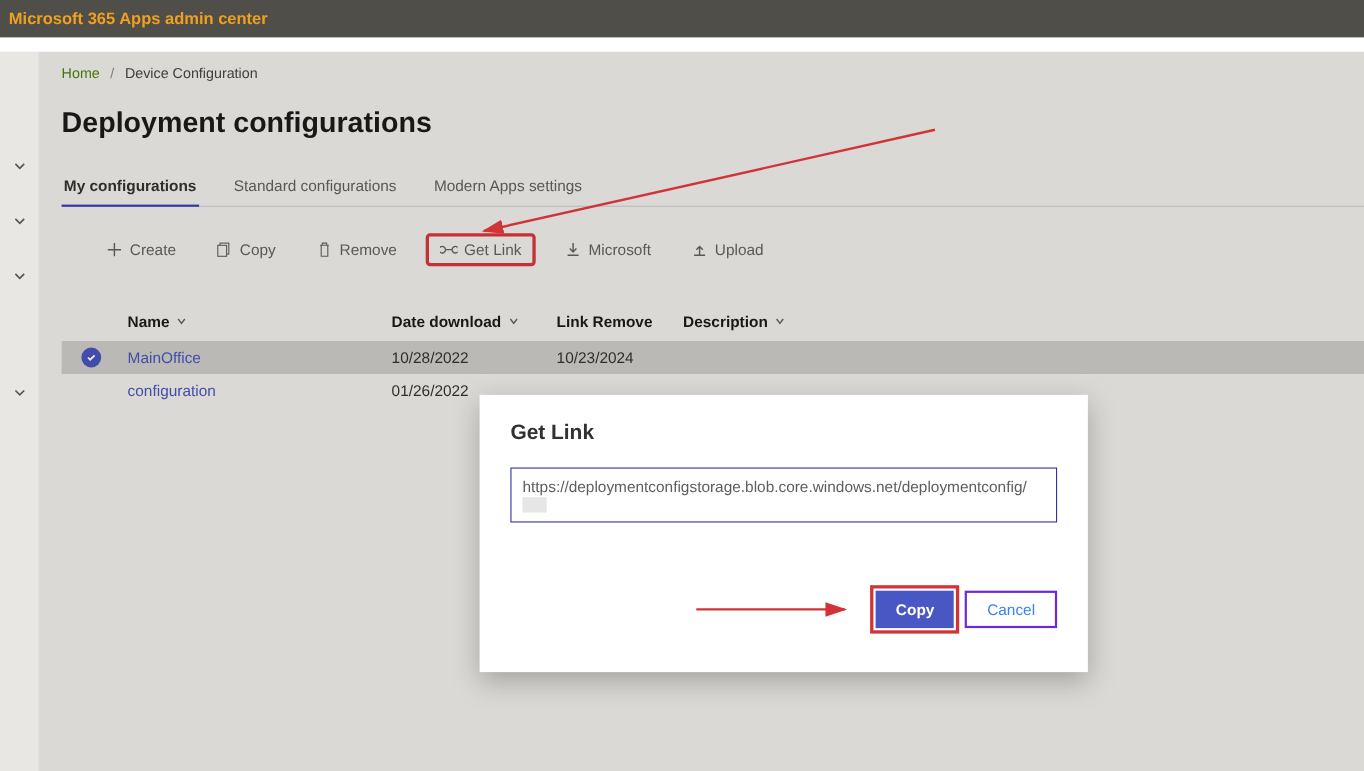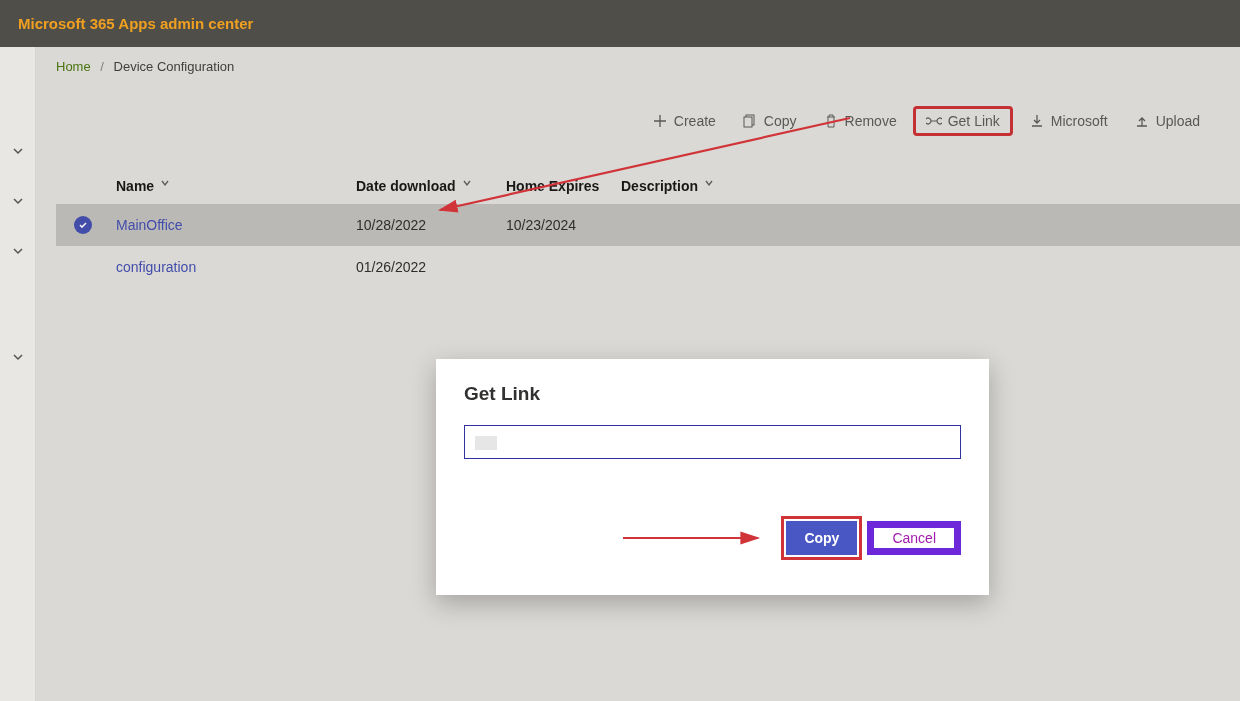--- a/index.html
+++ b/index.html
@@ -1,64 +1,64 @@
 <!DOCTYPE html>
 <html><head>
 <meta charset="utf-8">
 <style>
   * { box-sizing: border-box; margin: 0; padding: 0; }
   html, body { width: 1240px; height: 701px; font-family: "Segoe UI", Arial, sans-serif; font-size: 14px; color: #323130; background: #fff; } 
   .root { position: relative; width: 1240px; height: 701px; overflow: hidden; }
 
-  .top-banner { height: 47px; background: #504e48; color: #f0a020; display: flex; align-items: center; padding-left: 18px; font-size: 15px; font-weight: 600; }
+  .top-banner { height: 34px; background: #504e48; color: #f0a020; display: flex; align-items: center; padding-left: 8px; font-size: 15px; font-weight: 600; }
 
   .body-area { position: absolute; top: 47px; left: 0; right: 0; bottom: 0; display: flex; }
   .left-rail { width: 36px; background: #e8e7e3; border-right: 1px solid #d6d6d6; display: flex; flex-direction: column; align-items: center; padding-top: 90px; gap: 22px; }
   .left-rail .chev { width: 28px; height: 28px; display: flex; align-items: center; justify-content: center; color: #555; cursor: pointer; }
   .left-rail .chev.big-gap { margin-top: 56px; }
 
   .main { flex: 1; position: relative; background: #e8e7e3; }
   .content-shell { position: absolute; left: 20px; right: 0; top: 12px; bottom: 0; }
 
   .breadcrumb { font-size: 13px; color: #444; margin-bottom: 22px; }
   .breadcrumb a { color: #4d7c0f; text-decoration: none; }
   .breadcrumb .sep { margin: 0 6px; color: #888; }
 
   h1.page-title { font-size: 26px; font-weight: 600; color: #1b1a19; margin-bottom: 24px; }
 
   .tabs { display: flex; gap: 30px; border-bottom: 1px solid #c8c6c4; margin-bottom: 14px; }
   .tab { padding: 10px 2px; font-size: 14px; color: #605e5c; cursor: pointer; position: relative; }
   .tab.active { color: #323130; font-weight: 600; }
   .tab.active::after { content: ""; position: absolute; left: 0; right: 0; bottom: -1px; height: 2px; background: #3b3ab0; }
 
-  .cmdbar { display: flex; align-items: center; gap: 6px; padding: 10px 30px 10px 30px; justify-content: flex-end; }
+  .cmdbar { display: flex; align-items: center; gap: 16px; padding: 10px 30px 10px 30px; }
   .cmd { display: inline-flex; align-items: center; gap: 6px; padding: 6px 10px; color: #605e5c; cursor: pointer; font-size: 14px; border-radius: 2px; }
   .cmd .ic { width: 16px; height: 16px; display: inline-flex; align-items: center; justify-content: center; color: #605e5c; }
   .cmd.highlight { border: 3px solid #d13438; border-radius: 4px; padding: 4px 10px; }
 
   .table { margin-top: 22px; }
   .thead, .trow { display: grid; grid-template-columns: 60px 240px 150px 115px 1fr; align-items: center; }
   .thead { padding: 10px 0; color: #1b1a19; font-weight: 600; }
-  .thead .hcell { display: flex; gap: 6px; }
-  .trow { height: 42px; font-size: 14px; }
+  .thead .hcell { display: flex; align-items: center; gap: 6px; }
+  .trow { height: 30px; font-size: 14px; }
   .trow.selected { background: #c7c5c1; }
   .trow .linktext { color: #4752b5; }
   .check { width:18px; height:18px; border-radius:50%; background:#4752b5; display:flex; align-items:center; justify-content:center; margin-left:18px; }
   .check svg { stroke:#fff; }
   .main, .left-rail, .top-banner { filter: none; }
   .screen-grey { position:absolute; inset:0; background: rgba(0,0,0,0.06); pointer-events:none; }
 
   .modal { position: absolute; left: 436px; top: 359px; width: 553px; background: #fff; box-shadow: 0 8px 24px rgba(0,0,0,0.25); padding: 24px 28px 26px 28px; }
   .modal h2 { font-size: 19px; font-weight: 600; margin-bottom: 20px; }
   .modal .url-box { width: 100%; border: 1.5px solid #3132a0; padding: 8px 10px; font-size: 14px; color: #605e5c; background:#fff; }
   .modal .url-box .redact { display:inline-block; width:22px; height:14px; background:#e6e6e6; vertical-align:middle; }
   .modal .btn-row { display:flex; justify-content:flex-end; gap:10px; margin-top: 62px; margin-bottom: 14px; align-items:center; }
   .btn { height: 34px; padding: 0 18px; font-size: 14px; display:inline-flex; align-items:center; justify-content:center; cursor:pointer; }
   .btn-primary { background:#4957c4; color:#fff; border:none; font-weight:600; outline: 3px solid #d13438; outline-offset: 2px; }
-  .btn-default { background:#fff; color:#a21caf; border:7px solid #6d28d9; }
+  .btn-default { background:#fff; color:#3b82f6; border:2px solid #6d28d9; }
   .modal .note { font-size: 14px; font-style: italic; color:#323130; line-height:1.6; }
   .modal .note b { font-weight:600; font-style: italic; }
   .modal .note a { color:#4957c4; font-style: italic; }
   .ext-icon { display:inline-block; margin-left:4px; color:#4957c4; }
 
   
   .ann { position:absolute; pointer-events:none; }
 
   svg { display:block; }
 </style>
@@ -97,21 +97,27 @@
 
     <div class="main">
       <div class="content-shell">
 
         <div class="breadcrumb">
           <a>Home</a>
           <span class="sep">/</span>
           <span>Device Configuration</span>
         </div>
 
-
+        <h1 class="page-title">Deployment configurations</h1>
+
+        <div class="tabs">
+          <div class="tab active">My configurations</div>
+          <div class="tab">Standard configurations</div>
+          <div class="tab">Modern Apps settings</div>
+        </div>
 
         <div class="cmdbar">
           <div class="cmd">
             <span class="ic">
                 <svg width="14" height="14" viewBox="0 0 14 14">
                   <path d="M7 1 V13 M1 7 H13" stroke="#605e5c" stroke-width="1.3"></path>
                 </svg>
               </span>
             <span>Create</span>
           </div>
@@ -167,21 +173,21 @@
                   <path d="M2 3 L5 7 L8 3" fill="none" stroke="#605e5c" stroke-width="1.3"></path>
                 </svg>
               </div>
             <div class="hcell">
                 <span>Date download</span>
                 <svg width="10" height="10" viewBox="0 0 10 10">
                   <path d="M2 3 L5 7 L8 3" fill="none" stroke="#605e5c" stroke-width="1.3"></path>
                 </svg>
               </div>
             <div class="hcell">
-                <span>Home Expires</span>
+                <span>Link Remove</span>
               </div>
             <div class="hcell">
                 <span>Description</span>
                 <svg width="10" height="10" viewBox="0 0 10 10">
                   <path d="M2 3 L5 7 L8 3" fill="none" stroke="#605e5c" stroke-width="1.3"></path>
                 </svg>
               </div>
           </div>
 
           <div class="trow selected">
@@ -218,21 +224,21 @@
           <path d="M0,0 L9,3 L0,6 Z" fill="#d13438"></path>
         </marker>
       </defs>
     <line x1="440" y1="8" x2="30" y2="100" stroke="#d13438" stroke-width="2.2" marker-end="url(#ah1)"></line>
   </svg>
 
   <div class="modal">
     <h2>Get Link</h2>
 
     <div class="url-box">
-      <span class="redact"></span>
+      <span>https://deploymentconfigstorage.blob.core.windows.net/deploymentconfig/</span><span class="redact"></span>
     </div>
 
     <div class="btn-row">
       <svg width="150" height="20" style="margin-right:8px">
         <defs>
             <marker id="ah2" markerWidth="10" markerHeight="10" refX="8" refY="3" orient="auto">
               <path d="M0,0 L9,3 L0,6 Z" fill="#d13438"></path>
             </marker>
           </defs>
         <line x1="5" y1="10" x2="140" y2="10" stroke="#d13438" stroke-width="2.2" marker-end="url(#ah2)"></line>

